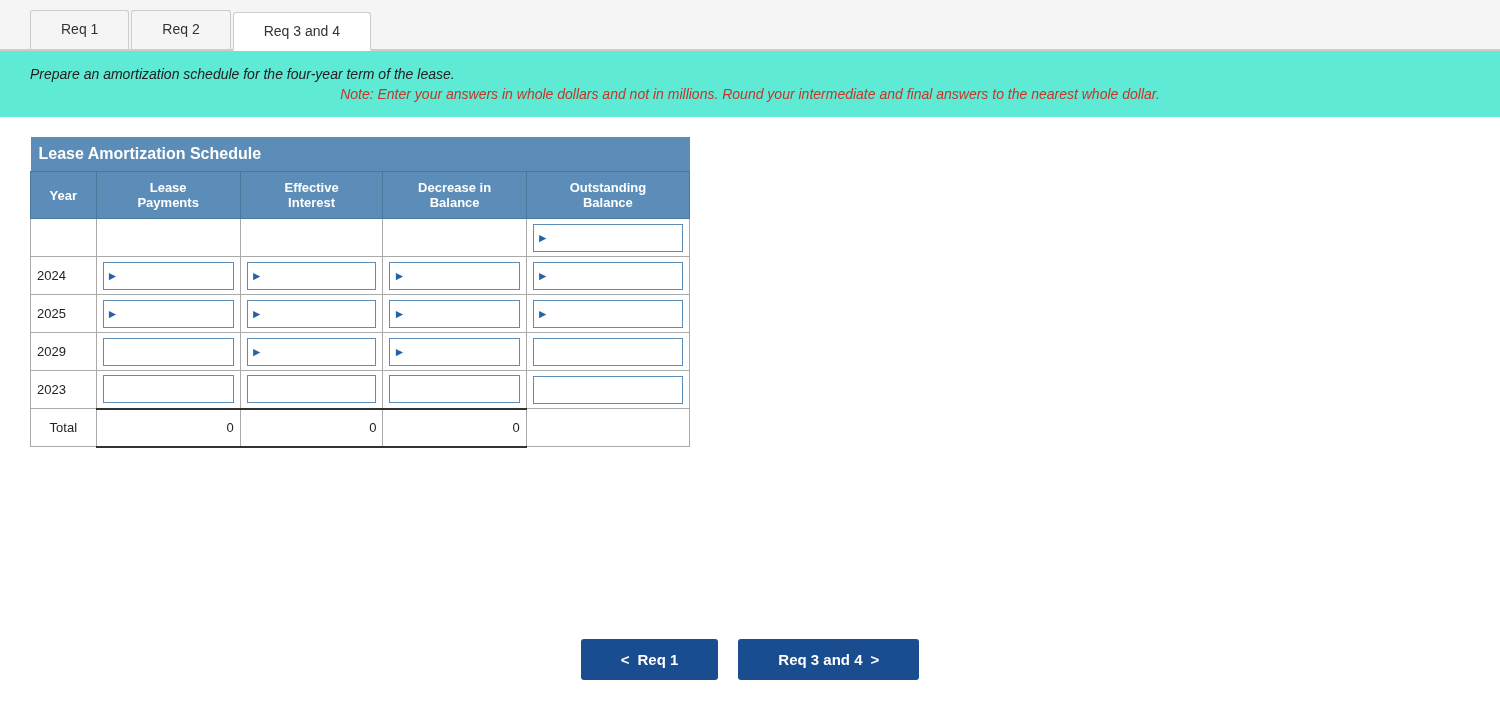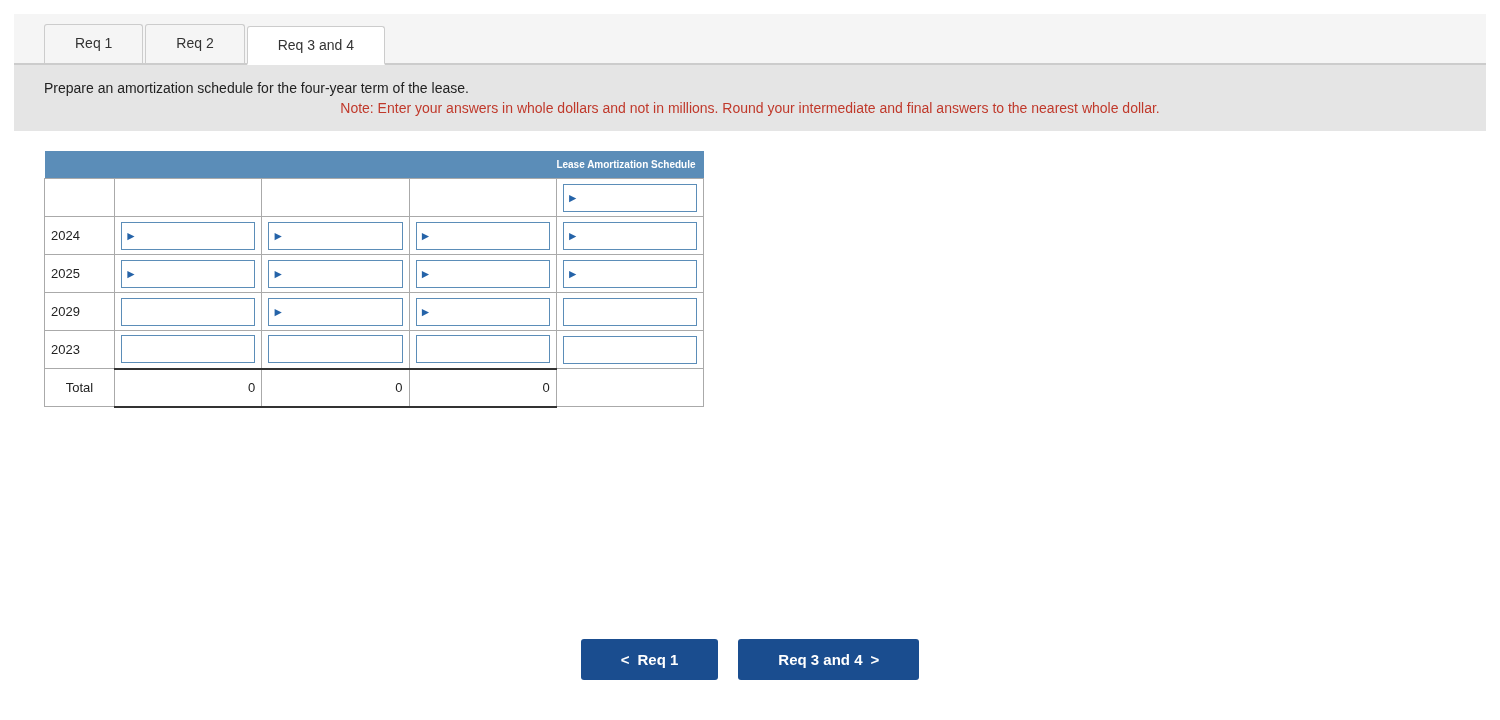--- a/index.html
+++ b/index.html
@@ -8,21 +8,21 @@
       font-size: 14px;
       background: #f0f0f0;
       color: #222;
     }
 
     .page-container {
       background: #fff;
       max-width: 1500px;
       min-height: 720px;
       margin: 0 auto;
-      padding: 14px;
+      padding: 0;
       position: relative;
     }
 
     
     .tabs-container {
       display: flex;
       flex-direction: row;
       border-bottom: 2px solid #ccc;
       padding: 10px 30px 0 30px;
       background: #f5f5f5;
@@ -44,23 +44,24 @@
       background: #fff;
       border-bottom: 2px solid #fff;
       font-weight: normal;
       z-index: 1;
       position: relative;
       bottom: -2px;
     }
 
     
     .instructions-banner {
-      background: #e5e5e5;
+      background: #5eead4;
       padding: 15px 30px;
       margin: 0;
+      font-style: italic;
     }
 
     .instructions-banner .main-text {
       font-size: 14px;
       color: #222;
       margin-bottom: 4px;
     }
 
     .instructions-banner .note-text {
       font-size: 14px;
@@ -75,23 +76,23 @@
 
     .amortization-table {
       border-collapse: collapse;
       width: 660px;
     }
 
     .table-title-row td {
       background: #5b8db8;
       color: #fff;
       font-weight: bold;
-      text-align: right;
+      text-align: left;
       padding: 8px;
-      font-size: 10px;
+      font-size: 16px;
     }
 
     .col-header-row th {
       background: #5b8db8;
       color: #fff;
       font-weight: bold;
       text-align: center;
       padding: 8px 10px;
       font-size: 13px;
       border: 1px solid #4a7a9b;
@@ -235,20 +236,27 @@
     <p class="main-text">Prepare an amortization schedule for the four-year term of the lease.</p>
     <p class="note-text">Note: Enter your answers in whole dollars and not in millions. Round your intermediate and final answers to the nearest whole dollar.</p>
   </div>
 
   <div class="table-container">
     <table class="amortization-table">
       <thead>
         <tr class="table-title-row">
           <td colspan="5">Lease Amortization Schedule</td>
         </tr>
+        <tr class="col-header-row">
+          <th>Year</th>
+          <th class="data-col">Lease<br>Payments</th>
+          <th class="data-col">Effective<br>Interest</th>
+          <th class="data-col">Decrease in<br>Balance</th>
+          <th class="outstanding-col">Outstanding<br>Balance</th>
+        </tr>
       </thead>
       <tbody>
 
         <tr class="blank-row">
           <td class="year-cell"></td>
           <td class="input-cell"></td>
           <td class="input-cell"></td>
           <td class="input-cell"></td>
           <td class="input-cell">
             <div class="input-wrapper">

